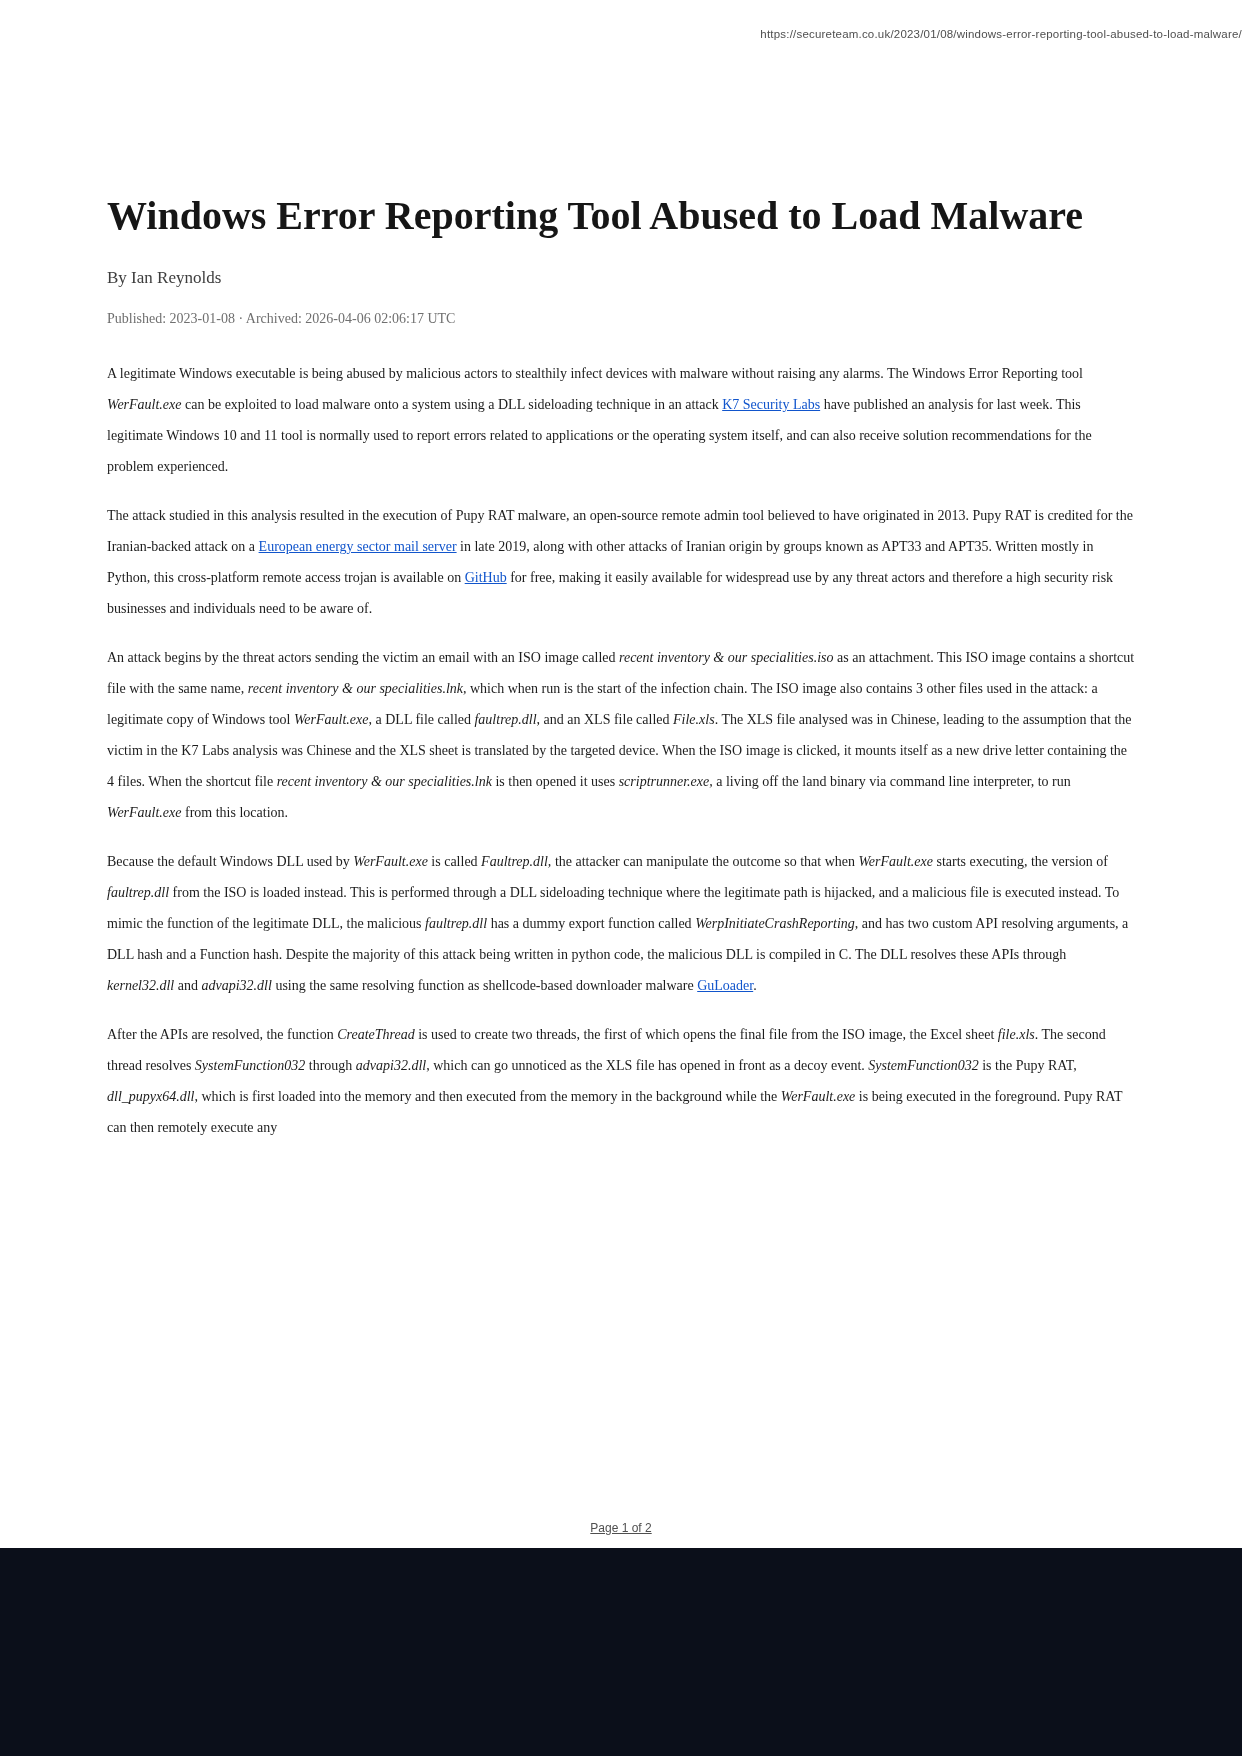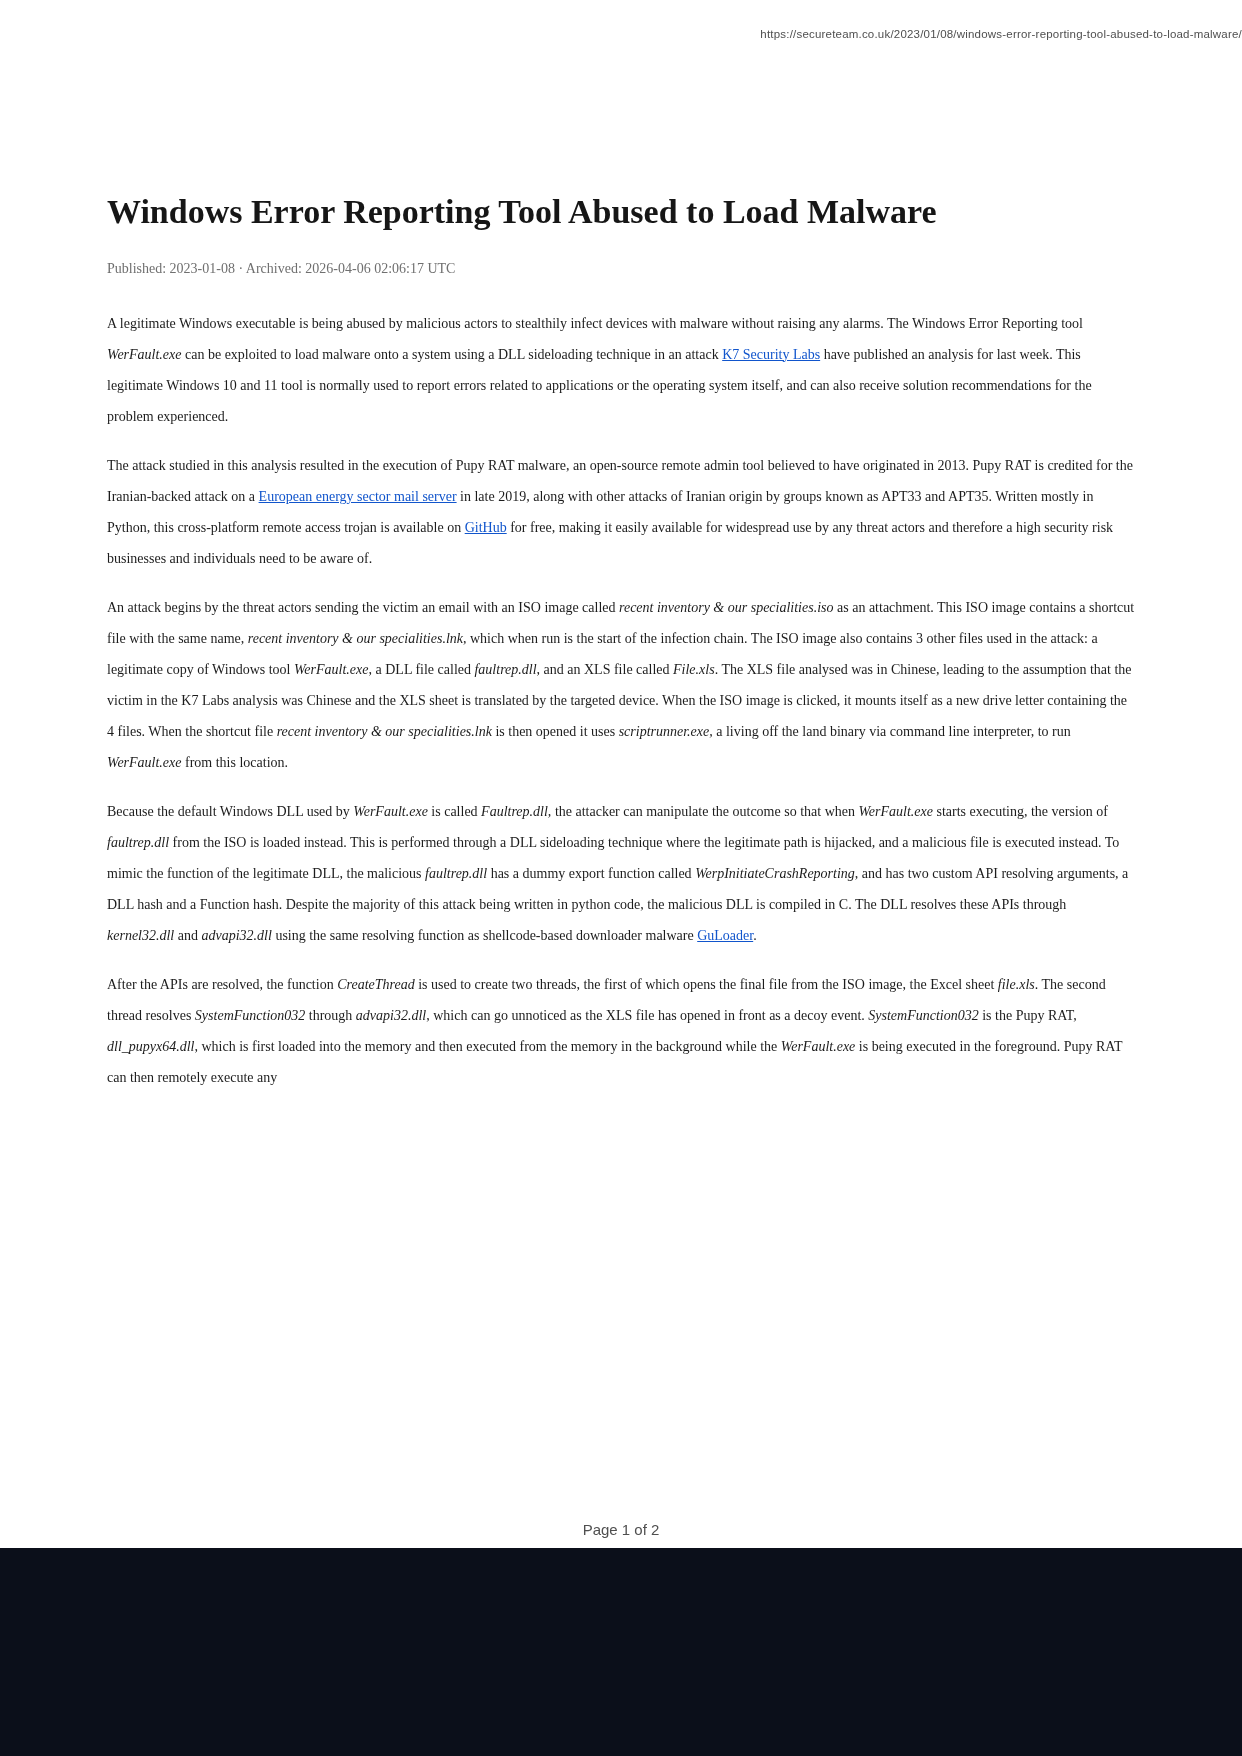--- a/index.html
+++ b/index.html
@@ -26,21 +26,21 @@
     letter-spacing: 0.2px;
     margin-left: 44px;
   }
   .article {
     position: absolute;
     top: 191px;
     left: 107px;
     width: 1030px;
   }
   .article h1 {
-    font-size: 34px;
+    font-size: 40px;
     line-height: 1.25;
     font-weight: 700;
     color: #161616;
     margin-bottom: 27px;
   }
   .byline {
     font-size: 17px;
     color: #3d3d3d;
     margin-bottom: 23px;
   }
@@ -62,42 +62,44 @@
     text-decoration: underline;
     cursor: pointer;
   }
   .page-footer {
     position: absolute;
     top: 1521px;
     left: 0;
     right: 0;
     text-align: center;
     font-family: "Liberation Sans", sans-serif;
-    font-size: 15px;
+    font-size: 12px;
     color: #4f4f4f;
+    text-decoration: underline;
   }
   .bottom-band {
     position: absolute;
     top: 1548px;
     left: 0;
     right: 0;
     bottom: 0;
     background: var(--band-color);
   }
 </style>
 </head>
 <body style="--link-color: #1155cc; --text-color: #1c1c1c; --band-color: #0b0f1a; background: rgb(255, 255, 255);">
 
 <div class="page">
 
   <div class="url-header">https://secureteam.co.uk/2023/01/08/windows-error-reporting-tool-abused-to-load-malware/</div>
 
   <article class="article">
     <h1>Windows Error Reporting Tool Abused to Load Malware</h1>
 
+    <div class="byline">By Ian Reynolds</div>
 
     <div class="meta">Published: 2023-01-08 · Archived: 2026-04-06 02:06:17 UTC</div>
 
     <div class="article-body">
       <p><span>A legitimate Windows executable is being abused by malicious actors to stealthily infect devices with malware without raising any alarms. The Windows Error Reporting tool </span><em>WerFault.exe</em><span> can be exploited to load malware onto a system using a DLL sideloading technique in an attack </span><a href="#" class="inline-link">K7 Security Labs</a><span> have published an analysis for last week. This legitimate Windows 10 and 11 tool is normally used to report errors related to applications or the operating system itself, and can also receive solution recommendations for the problem experienced.</span></p>
       <p><span>The attack studied in this analysis resulted in the execution of Pupy RAT malware, an open-source remote admin tool believed to have originated in 2013. Pupy RAT is credited for the Iranian-backed attack on a </span><a href="#" class="inline-link">European energy sector mail server</a><span> in late 2019, along with other attacks of Iranian origin by groups known as APT33 and APT35. Written mostly in Python, this cross-platform remote access trojan is available on </span><a href="#" class="inline-link">GitHub</a><span> for free, making it easily available for widespread use by any threat actors and therefore a high security risk businesses and individuals need to be aware of.</span></p>
       <p><span>An attack begins by the threat actors sending the victim an email with an ISO image called </span><em>recent inventory &amp; our specialities.iso</em><span> as an attachment. This ISO image contains a shortcut file with the same name, </span><em>recent inventory &amp; our specialities.lnk</em><span>, which when run is the start of the infection chain. The ISO image also contains 3 other files used in the attack: a legitimate copy of Windows tool </span><em>WerFault.exe</em><span>, a DLL file called </span><em>faultrep.dll</em><span>, and an XLS file called </span><em>File.xls</em><span>. The XLS file analysed was in Chinese, leading to the assumption that the victim in the K7 Labs analysis was Chinese and the XLS sheet is translated by the targeted device. When the ISO image is clicked, it mounts itself as a new drive letter containing the 4 files. When the shortcut file </span><em>recent inventory &amp; our specialities.lnk</em><span> is then opened it uses </span><em>scriptrunner.exe,</em><span> a living off the land binary via command line interpreter, to run </span><em>WerFault.exe</em><span> from this location.</span></p>
       <p><span>Because the default Windows DLL used by </span><em>WerFault.exe</em><span> is called </span><em>Faultrep.dll,</em><span> the attacker can manipulate the outcome so that when </span><em>WerFault.exe</em><span> starts executing, the version of </span><em>faultrep.dll</em><span> from the ISO is loaded instead. This is performed through a DLL sideloading technique where the legitimate path is hijacked, and a malicious file is executed instead. To mimic the function of the legitimate DLL, the malicious </span><em>faultrep.dll</em><span> has a dummy export function called </span><em>WerpInitiateCrashReporting</em><span>, and has two custom API resolving arguments, a DLL hash and a Function hash. Despite the majority of this attack being written in python code, the malicious DLL is compiled in C. The DLL resolves these APIs through </span><em>kernel32.dll</em><span> and </span><em>advapi32.dll</em><span> using the same resolving function as shellcode-based downloader malware </span><a href="#" class="inline-link">GuLoader</a><span>.</span></p>
       <p><span>After the APIs are resolved, the function </span><em>CreateThread</em><span> is used to create two threads, the first of which opens the final file from the ISO image, the Excel sheet </span><em>file.xls</em><span>. The second thread resolves </span><em>SystemFunction032</em><span> through </span><em>advapi32.dll</em><span>, which can go unnoticed as the XLS file has opened in front as a decoy event. </span><em>SystemFunction032</em><span> is the Pupy RAT, </span><em>dll_pupyx64.dll</em><span>, which is first loaded into the memory and then executed from the memory in the background while the </span><em>WerFault.exe</em><span> is being executed in the foreground. Pupy RAT can then remotely execute any</span></p>
     </div>

